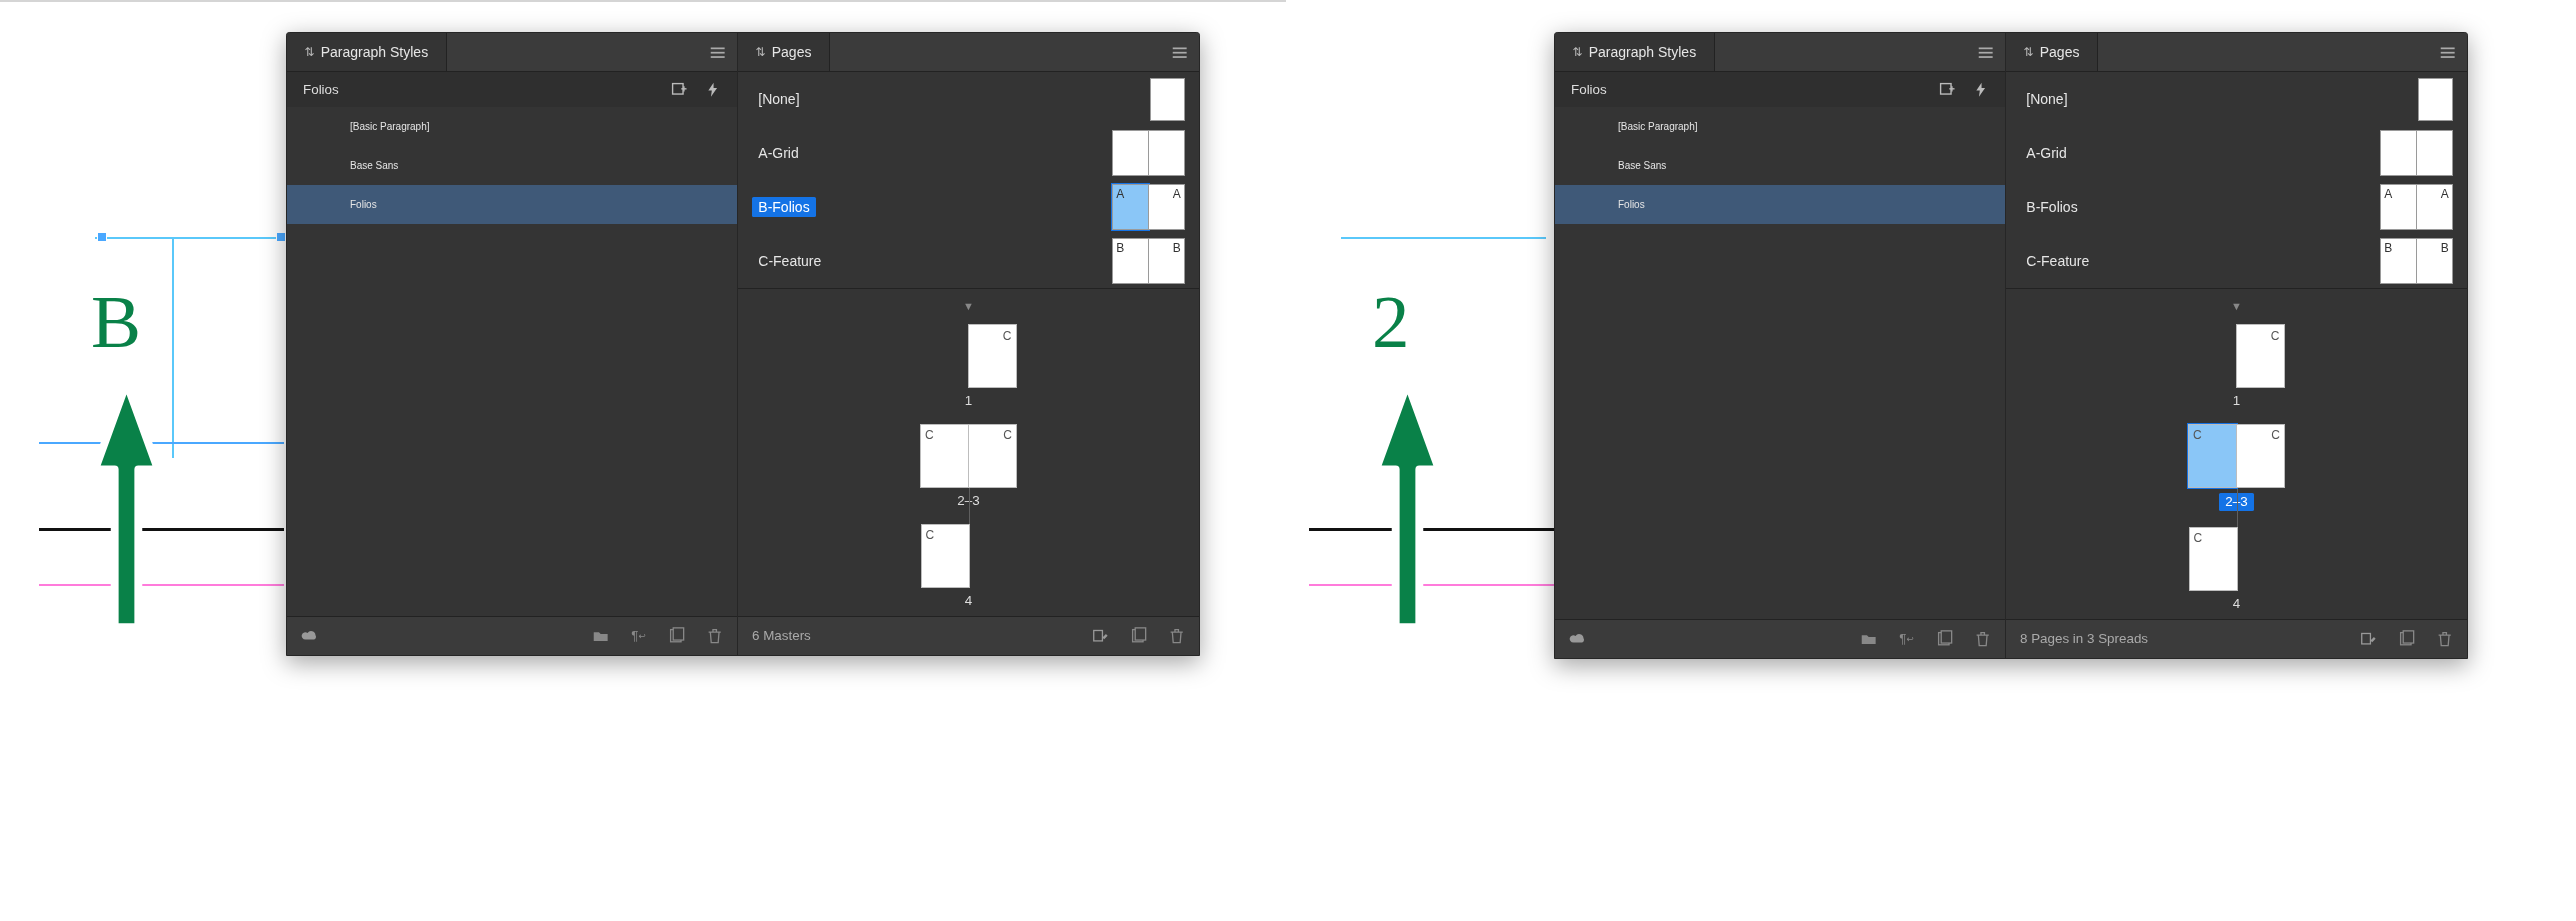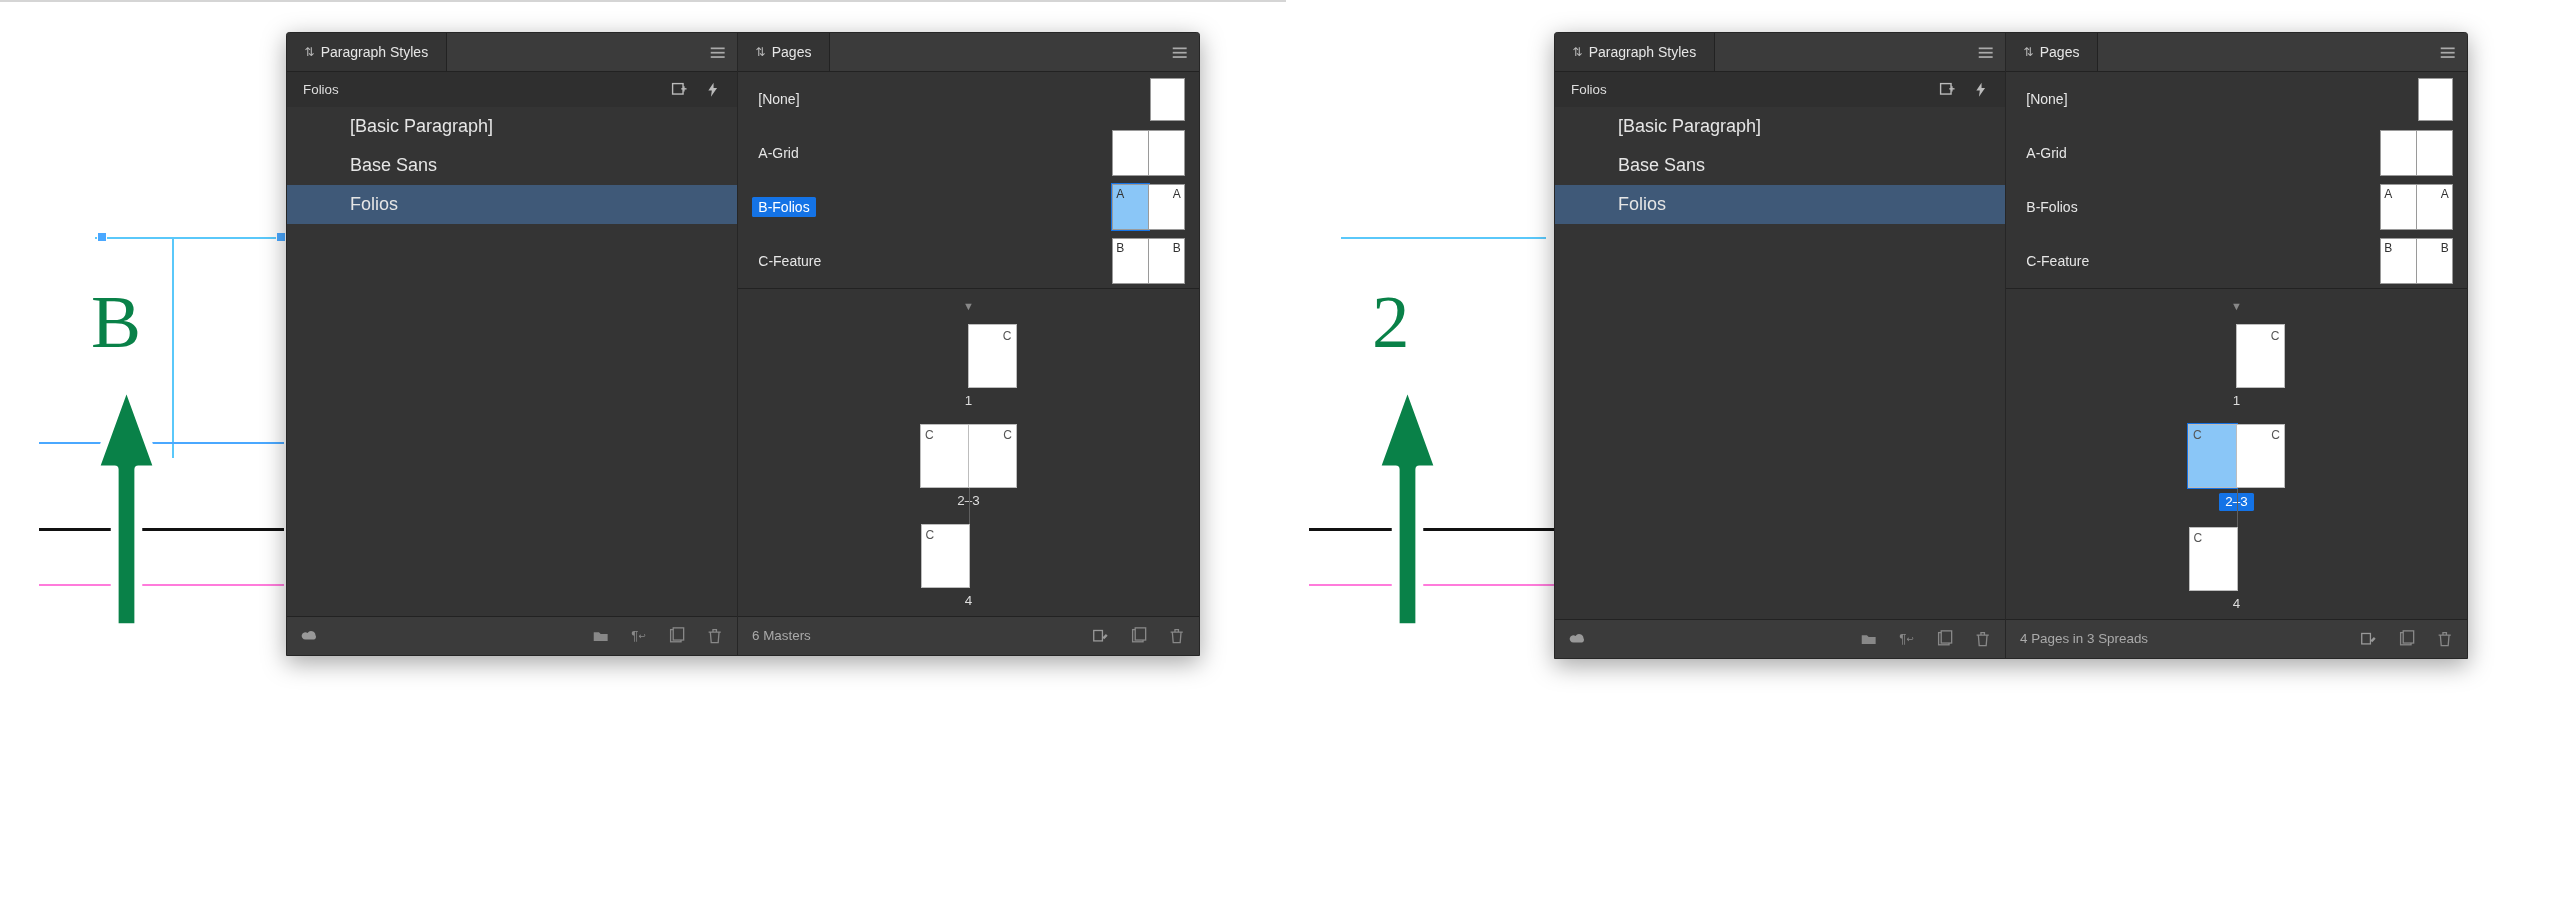--- a/index.html
+++ b/index.html
@@ -25,21 +25,21 @@
   .panel:last-child{border-right:none;}
   .panel.para{width:450px;}
   .panel.pages{width:461px;}
   .tabbar{display:flex;align-items:center;height:38px;background:#3b3b3b;border-bottom:0.8px solid #222;position:relative;}
   .tab{display:flex;align-items:center;height:38px;padding:0 17.4px;background:#343434;border-right:0.8px solid #222;color:#e6e6e6;font-size:14px;gap:6.3px;}
   .tab .sort{font-size:12px;color:#bbb;}
   .tabbar .menu{position:absolute;right:11px;top:11px;color:#aaa;cursor:pointer;}
   .para-current{display:flex;align-items:center;height:35px;padding:0 16px;background:#2f2f2f;font-size:13.4px;color:#dedede;justify-content:space-between;}
   .para-current .icons{display:flex;gap:16px;color:#bbb;}
   .style-list,.master-list{display:flex;flex-direction:column;}
-  .row{display:flex;align-items:center;height:39px;padding:0 17.4px;font-size:18px;color:#e6e6e6;background:#343434;cursor:pointer;}
+  .row{display:flex;align-items:center;height:39px;padding:0 17.4px;font-size:10px;color:#e6e6e6;background:#343434;cursor:pointer;}
   .row.indent{padding-left:63px;}
   .row.sel{background:#3f5978;}
   .master-row{display:flex;align-items:center;height:54px;padding:0 14px;color:#e6e6e6;font-size:14px;justify-content:space-between;}
   .master-row .label{padding:2.4px 6.3px;border-radius:1.6px;}
   .master-row.sel .label{background:#1473e6;color:#fff;}
   .thumb{display:flex;}
   .pg{width:35px;height:44px;background:#fff;border:0.8px solid #9a9a9a;position:relative;font-size:12px;color:#333;}
   .pg+.pg{border-left:none;}
   .pg .lt{position:absolute;top:1.6px;left:3.2px;}
   .pg .rt{position:absolute;top:1.6px;right:3.2px;}
@@ -436,21 +436,21 @@
           <div class="spread">
             <div class="pgs" style="margin-right: 47px;">
               <div class="dpg">
                 <span class="lt">C</span>
               </div>
             </div>
             <div class="plabel">4</div>
           </div>
         </div>
       <div class="footer">
-        <span>4 Pages in 3 Spreads</span>
+        <span>8 Pages in 3 Spreads</span>
         <span class="icons">
           <span class="ic">
               <svg viewBox="0 0 20 20">
                 <rect x="2" y="4" width="10" height="12" fill="none" stroke="#999" stroke-width="1.5"></rect>
                 <path d="M14 14l4-4-2-2-4 4z" fill="#999"></path>
               </svg>
             </span>
           <span class="ic">
               <svg viewBox="0 0 20 20">
                 <rect x="3" y="3" width="12" height="14" fill="none" stroke="#888" stroke-width="1.5"></rect>

